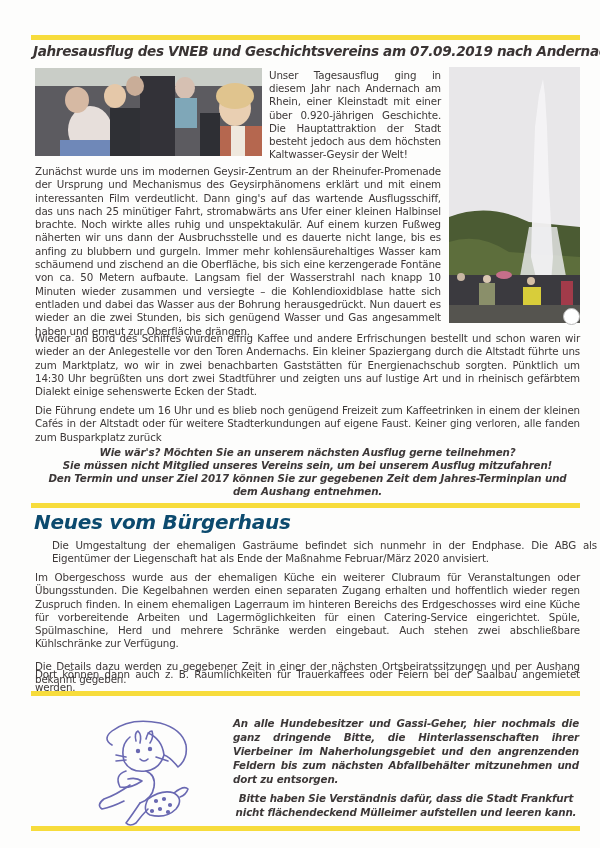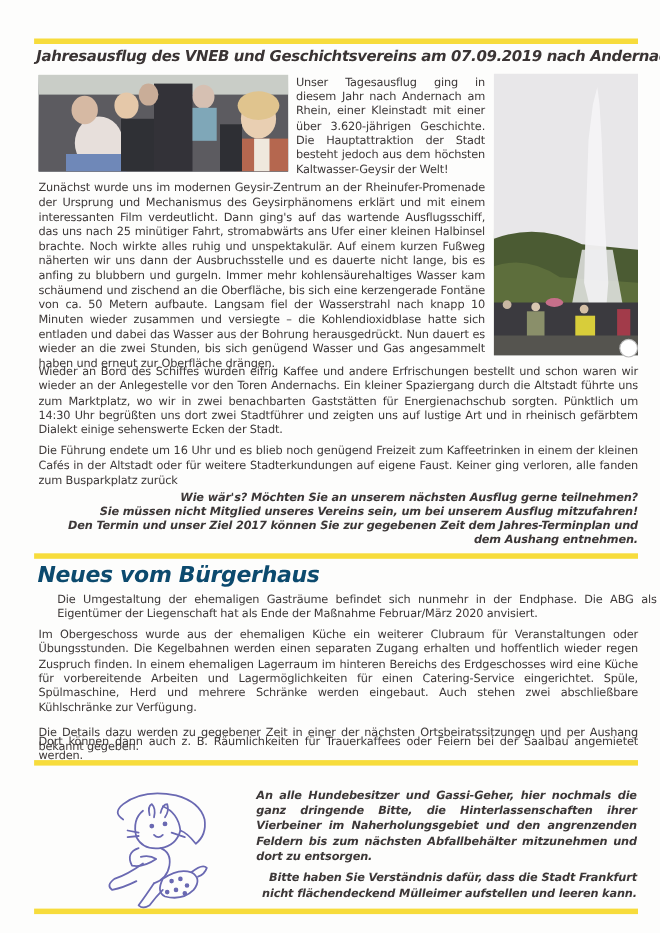--- a/index.html
+++ b/index.html
@@ -10,21 +10,21 @@
   .bar { position: absolute; left: 31px; width: 549px; height: 5px; background: #f7dc3c; }
   .title1 {
     position: absolute; left: 33px; top: 43px; width: 550px;
     font-family: "DejaVu Sans", sans-serif; font-weight: bold; font-style: italic;
     font-size: 13.6px; letter-spacing: -0.35px; color: #3a3434; white-space: nowrap;
   }
   .p {
     position: absolute; font-size: 10.3px; line-height: 13.3px; text-align: justify;
     letter-spacing: -0.15px; color: #3d3838; margin: 0;
   }
-  .p.it { font-style: italic; font-weight: bold; text-align: right; }
+  .p.it { font-style: italic; font-weight: bold; text-align: center; }
   .photo-bus {
     position: absolute; left: 35px; top: 68px; width: 227px; height: 88px; overflow: hidden;
     background: linear-gradient(180deg, #d4d8d0 0%, #7a7d7b 35%, #3f3f45 70%, #2b2c33 100%);
   }
   .photo-geyser {
     position: absolute; left: 449px; top: 67px; width: 131px; height: 256px; overflow: hidden;
     background: linear-gradient(180deg, #ecebeb 0%, #e0dfe1 40%, #d2d3d6 55%, #6c7a4a 60%, #4d5e32 80%, #3d3d3c 100%);
   }
   .punch { position: absolute; left: 563px; top: 308px; width: 15px; height: 15px; border-radius: 50%; background: #fff; border: 1px solid #bbb; }
   .title2 {
@@ -53,21 +53,21 @@
     <rect x="140" y="30" width="22" height="30" fill="#7fa7b8"></rect>
     <ellipse cx="200" cy="40" rx="16" ry="18" fill="#e9cfb2"></ellipse>
     <ellipse cx="200" cy="28" rx="19" ry="13" fill="#e0c48e"></ellipse>
     <rect x="180" y="58" width="47" height="30" fill="#b5674f"></rect>
     <rect x="196" y="58" width="14" height="30" fill="#efe8dd"></rect>
     <rect x="75" y="40" width="30" height="48" fill="#2f3035"></rect>
     <rect x="165" y="45" width="20" height="43" fill="#2e2f34"></rect>
   </svg>
 </div>
 
-<p class="p" style="left:269px; top:69px; width:172px; line-height:13.2px;">Unser Tagesausflug ging in diesem Jahr nach Andernach am Rhein, einer Kleinstadt mit einer über 3.620-jährigen Geschichte. Die Hauptattraktion der Stadt besteht jedoch aus dem höchsten Kaltwasser-Geysir der Welt!</p>
+<p class="p" style="left:269px; top:69px; width:172px; line-height:13.2px;">Unser Tagesausflug ging in diesem Jahr nach Andernach am Rhein, einer Kleinstadt mit einer über 0.920-jährigen Geschichte. Die Hauptattraktion der Stadt besteht jedoch aus dem höchsten Kaltwasser-Geysir der Welt!</p>
 
 <div class="photo-geyser">
   <svg width="131" height="256" viewBox="0 0 131 256">
     <rect width="131" height="256" fill="#e8e7e9"></rect>
     <path d="M0,150 Q40,135 80,155 L131,160 L131,256 L0,256 Z" fill="#4b5b33"></path>
     <path d="M0,175 Q30,165 60,185 L131,190 L131,256 L0,256 Z" fill="#5d6e3c"></path>
     <polygon points="94,12 90,28 86,60 84,120 82,190 88,215 102,215 104,190 100,120 98,60 96,28" fill="#f4f3f5" opacity="0.95"></polygon>
     <polygon points="80,160 70,215 118,215 108,160" fill="#eeedf0" opacity="0.8"></polygon>
     <rect x="0" y="208" width="131" height="48" fill="#3b3a3f"></rect>
     <circle cx="12" cy="210" r="4" fill="#c9b7a3"></circle>

